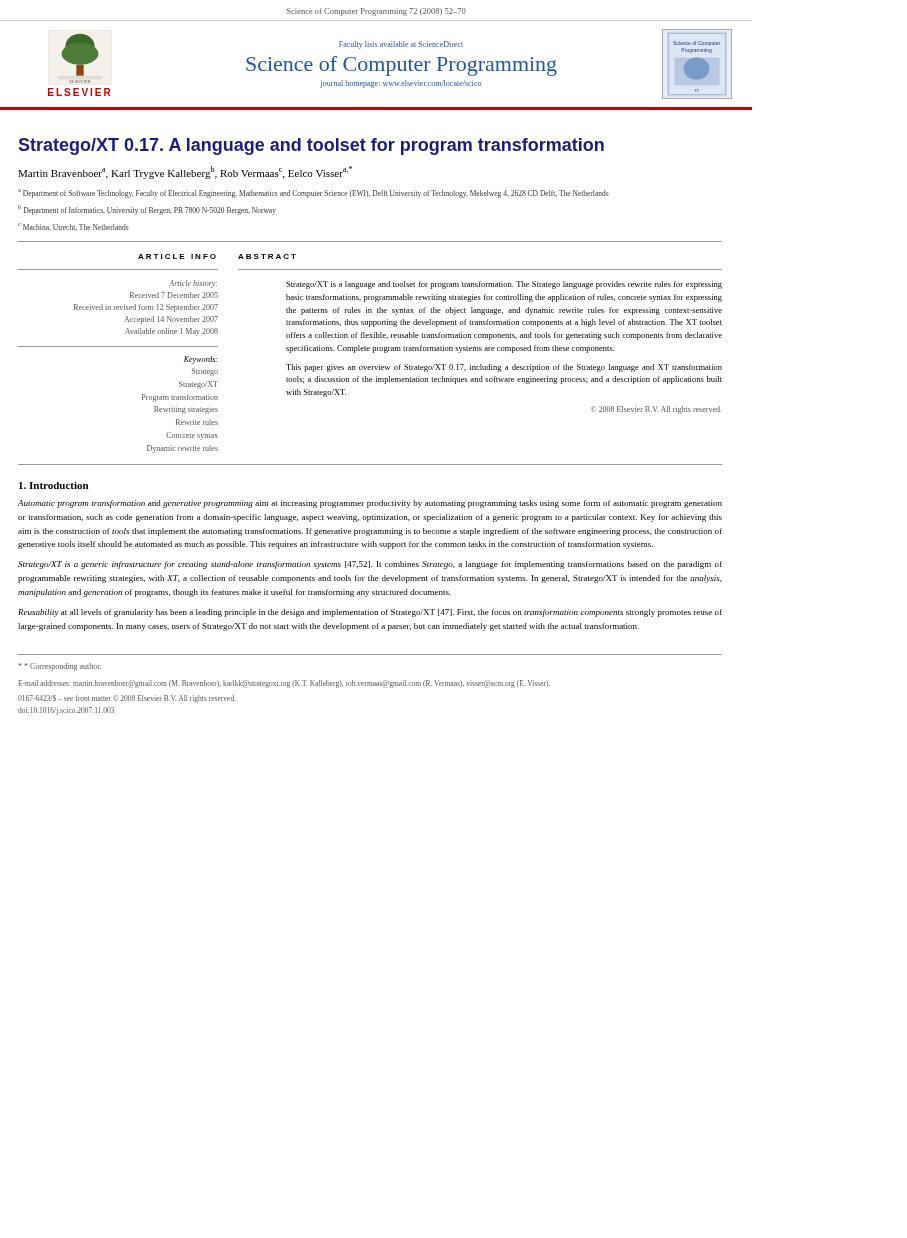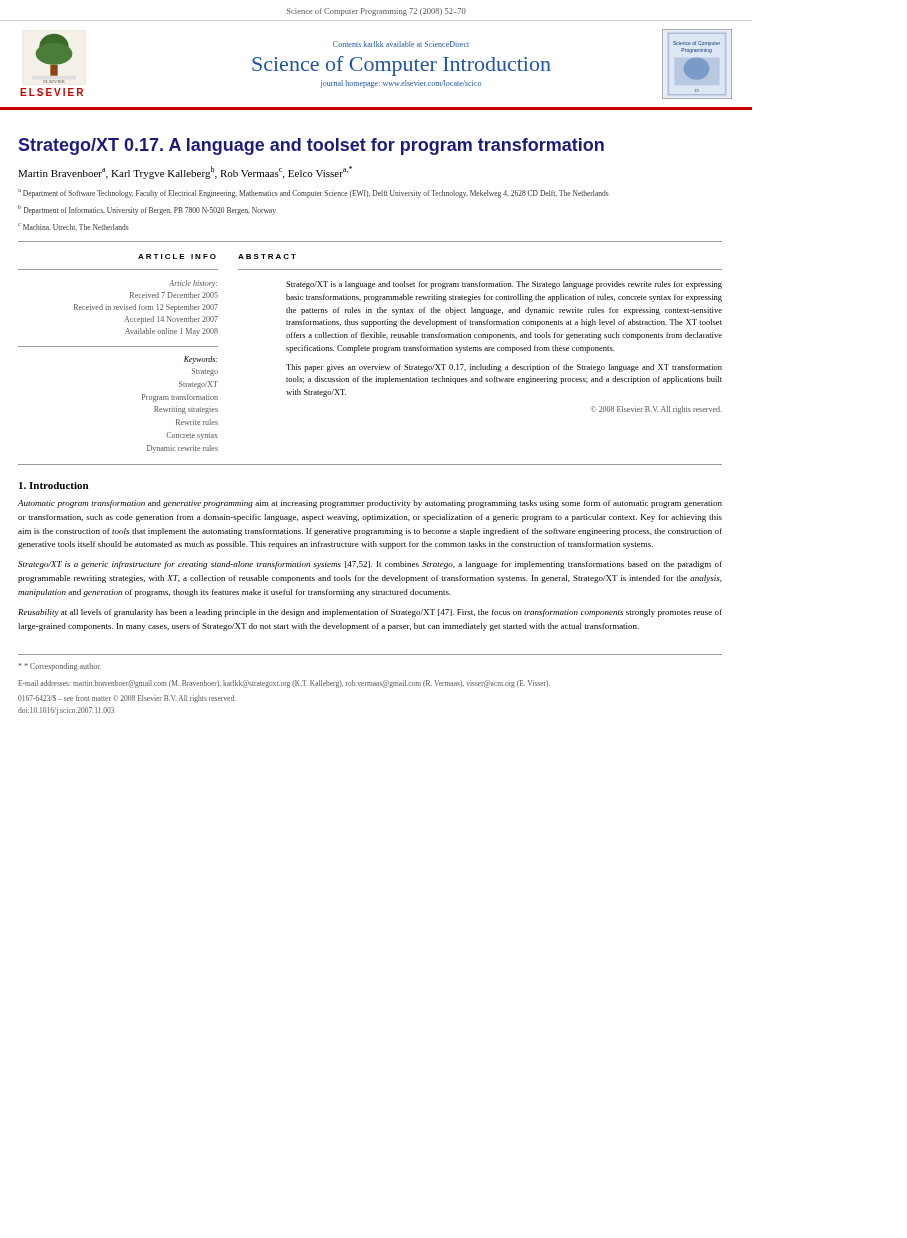--- a/index.html
+++ b/index.html
@@ -34,20 +34,21 @@
       display: flex;
       align-items: center;
       border-bottom: 3px solid #c00;
       padding: 8px 20px 8px 20px;
       gap: 10px;
     }
 
     .elsevier-logo-box {
       display: flex;
       flex-direction: column;
+      align-items: center;
       min-width: 120px;
     }
 
     .elsevier-tree-icon {
       width: 68px;
       height: 55px;
     }
 
     .elsevier-text {
       font-size: 10px;
@@ -286,24 +287,24 @@
         <ellipse cx="34" cy="26" rx="20" ry="12" fill="#4a7c3a"></ellipse>
         <rect x="30" y="38" width="8" height="12" fill="#8B4513"></rect>
         <rect x="10" y="50" width="48" height="4" fill="#ddd"></rect>
         <text x="34" y="58" text-anchor="middle" font-size="5" fill="#555" font-family="serif">ELSEVIER</text>
       </svg>
       <div class="elsevier-text">ELSEVIER</div>
     </div>
 
     <div class="banner-center">
       <div class="contents-link">
-        <span>Contents karlkk available at</span>
+        <span>Faculty lists available at</span>
         <span style="color:#2255aa">ScienceDirect</span>
       </div>
-      <div class="journal-title-banner">Science of Computer Introduction</div>
+      <div class="journal-title-banner">Science of Computer Programming</div>
       <div class="journal-homepage">
         <span>journal homepage:</span>
         <span style="color:#2255aa">www.elsevier.com/locate/scico</span>
       </div>
     </div>
 
     <div class="journal-cover-img">
       <svg width="65" height="70" viewBox="0 0 65 70" xmlns="http://www.w3.org/2000/svg">
         <rect width="65" height="70" fill="#c8d4e8"></rect>
         <rect x="2" y="2" width="61" height="66" fill="#dce6f5" stroke="#8899bb" stroke-width="0.5"></rect>

